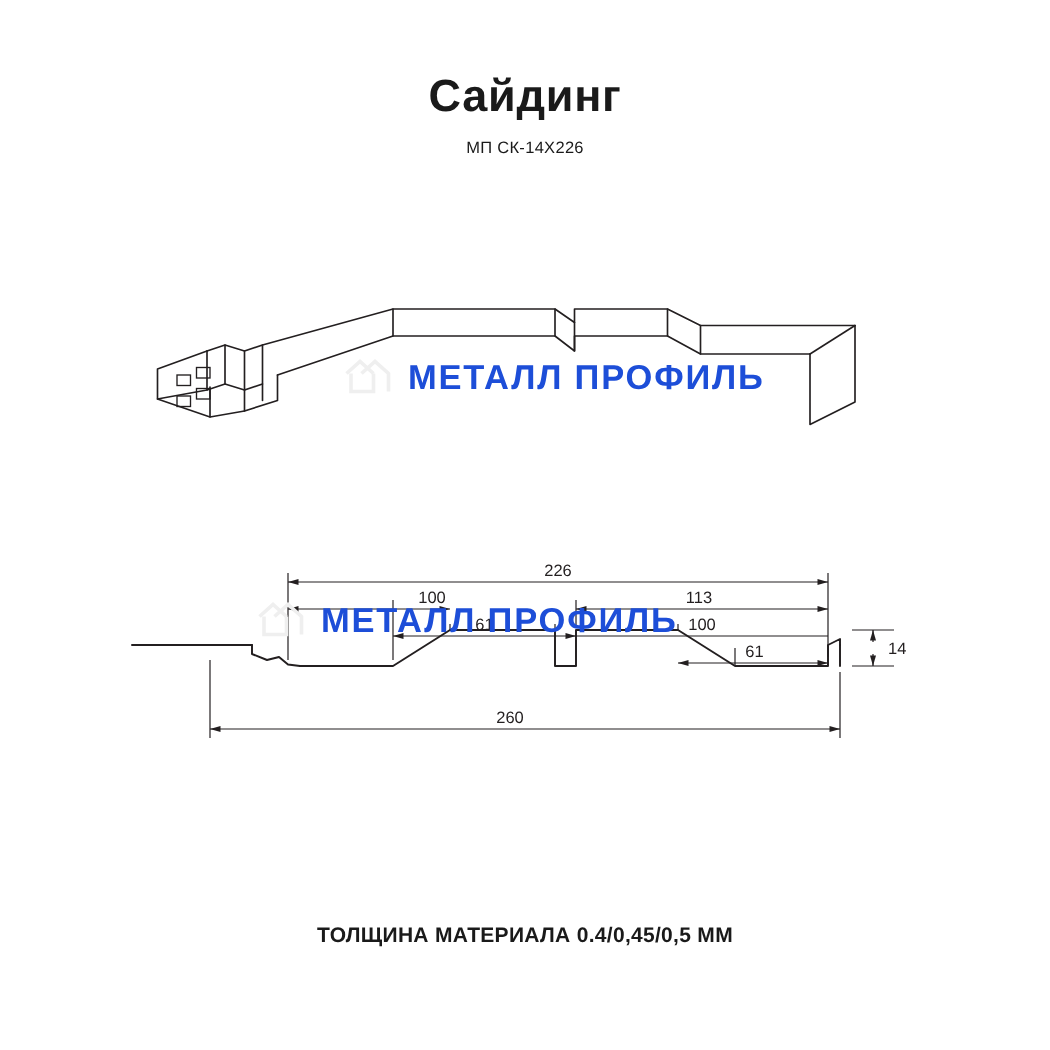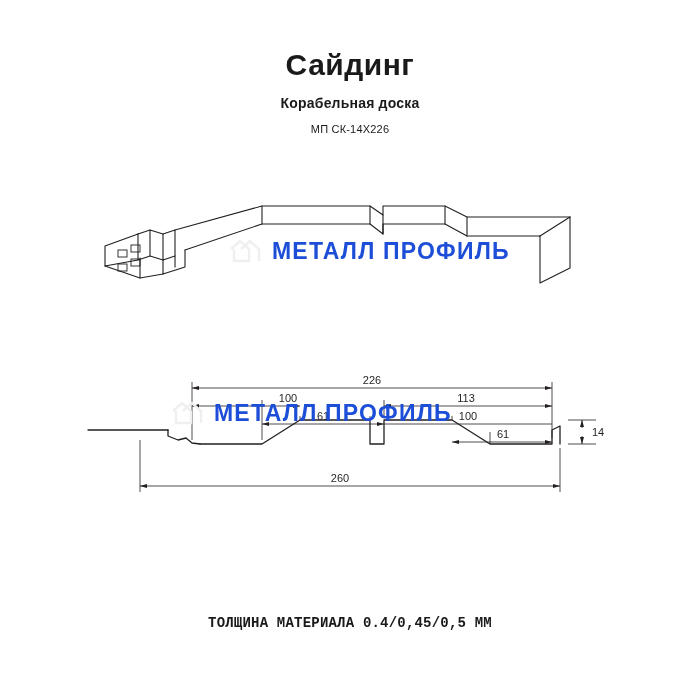--- a/index.html
+++ b/index.html
@@ -59,21 +59,20 @@
     top: 320px;
     width: 700px;
     height: 200px;
   }
   .footer {
     position: absolute;
     left: 0;
     top: 615px;
     width: 700px;
     text-align: center;
-    font-family: Liberation Mono, monospace;
   }
   .footer-text {
     font-size: 14px;
     font-weight: bold;
     letter-spacing: 0.2px;
   }
   .wm {
     position: absolute;
     pointer-events: none;
     opacity: 1;
@@ -94,21 +93,20 @@
     fill: #231f20;
   }
 </style>
 </head>
 <body>
 
 <div class="page">
 
   <div class="header">
     <div class="title">Сайдинг</div>
-    <div class="subtitle">Корабельная доска</div>
     <div class="code">МП СК-14Х226</div>
   </div>
 
   <div class="iso-wrap">
     <svg width="700" height="150" viewBox="0 0 700 150">
       <g class="ln" stroke-width="1.1" stroke-linejoin="round" stroke-linecap="round">
 
         <path d="M175 60 L262 36 L370 36 L383 45 L383 36 L445 36 L467 47 L570 47"></path>
         <path d="M570 47 L570 98 L540 113 L540 66"></path>
         <path d="M540 66 L467 66 L445 54 L383 54 L383 64 L370 54 L262 54 L185 80"></path>

